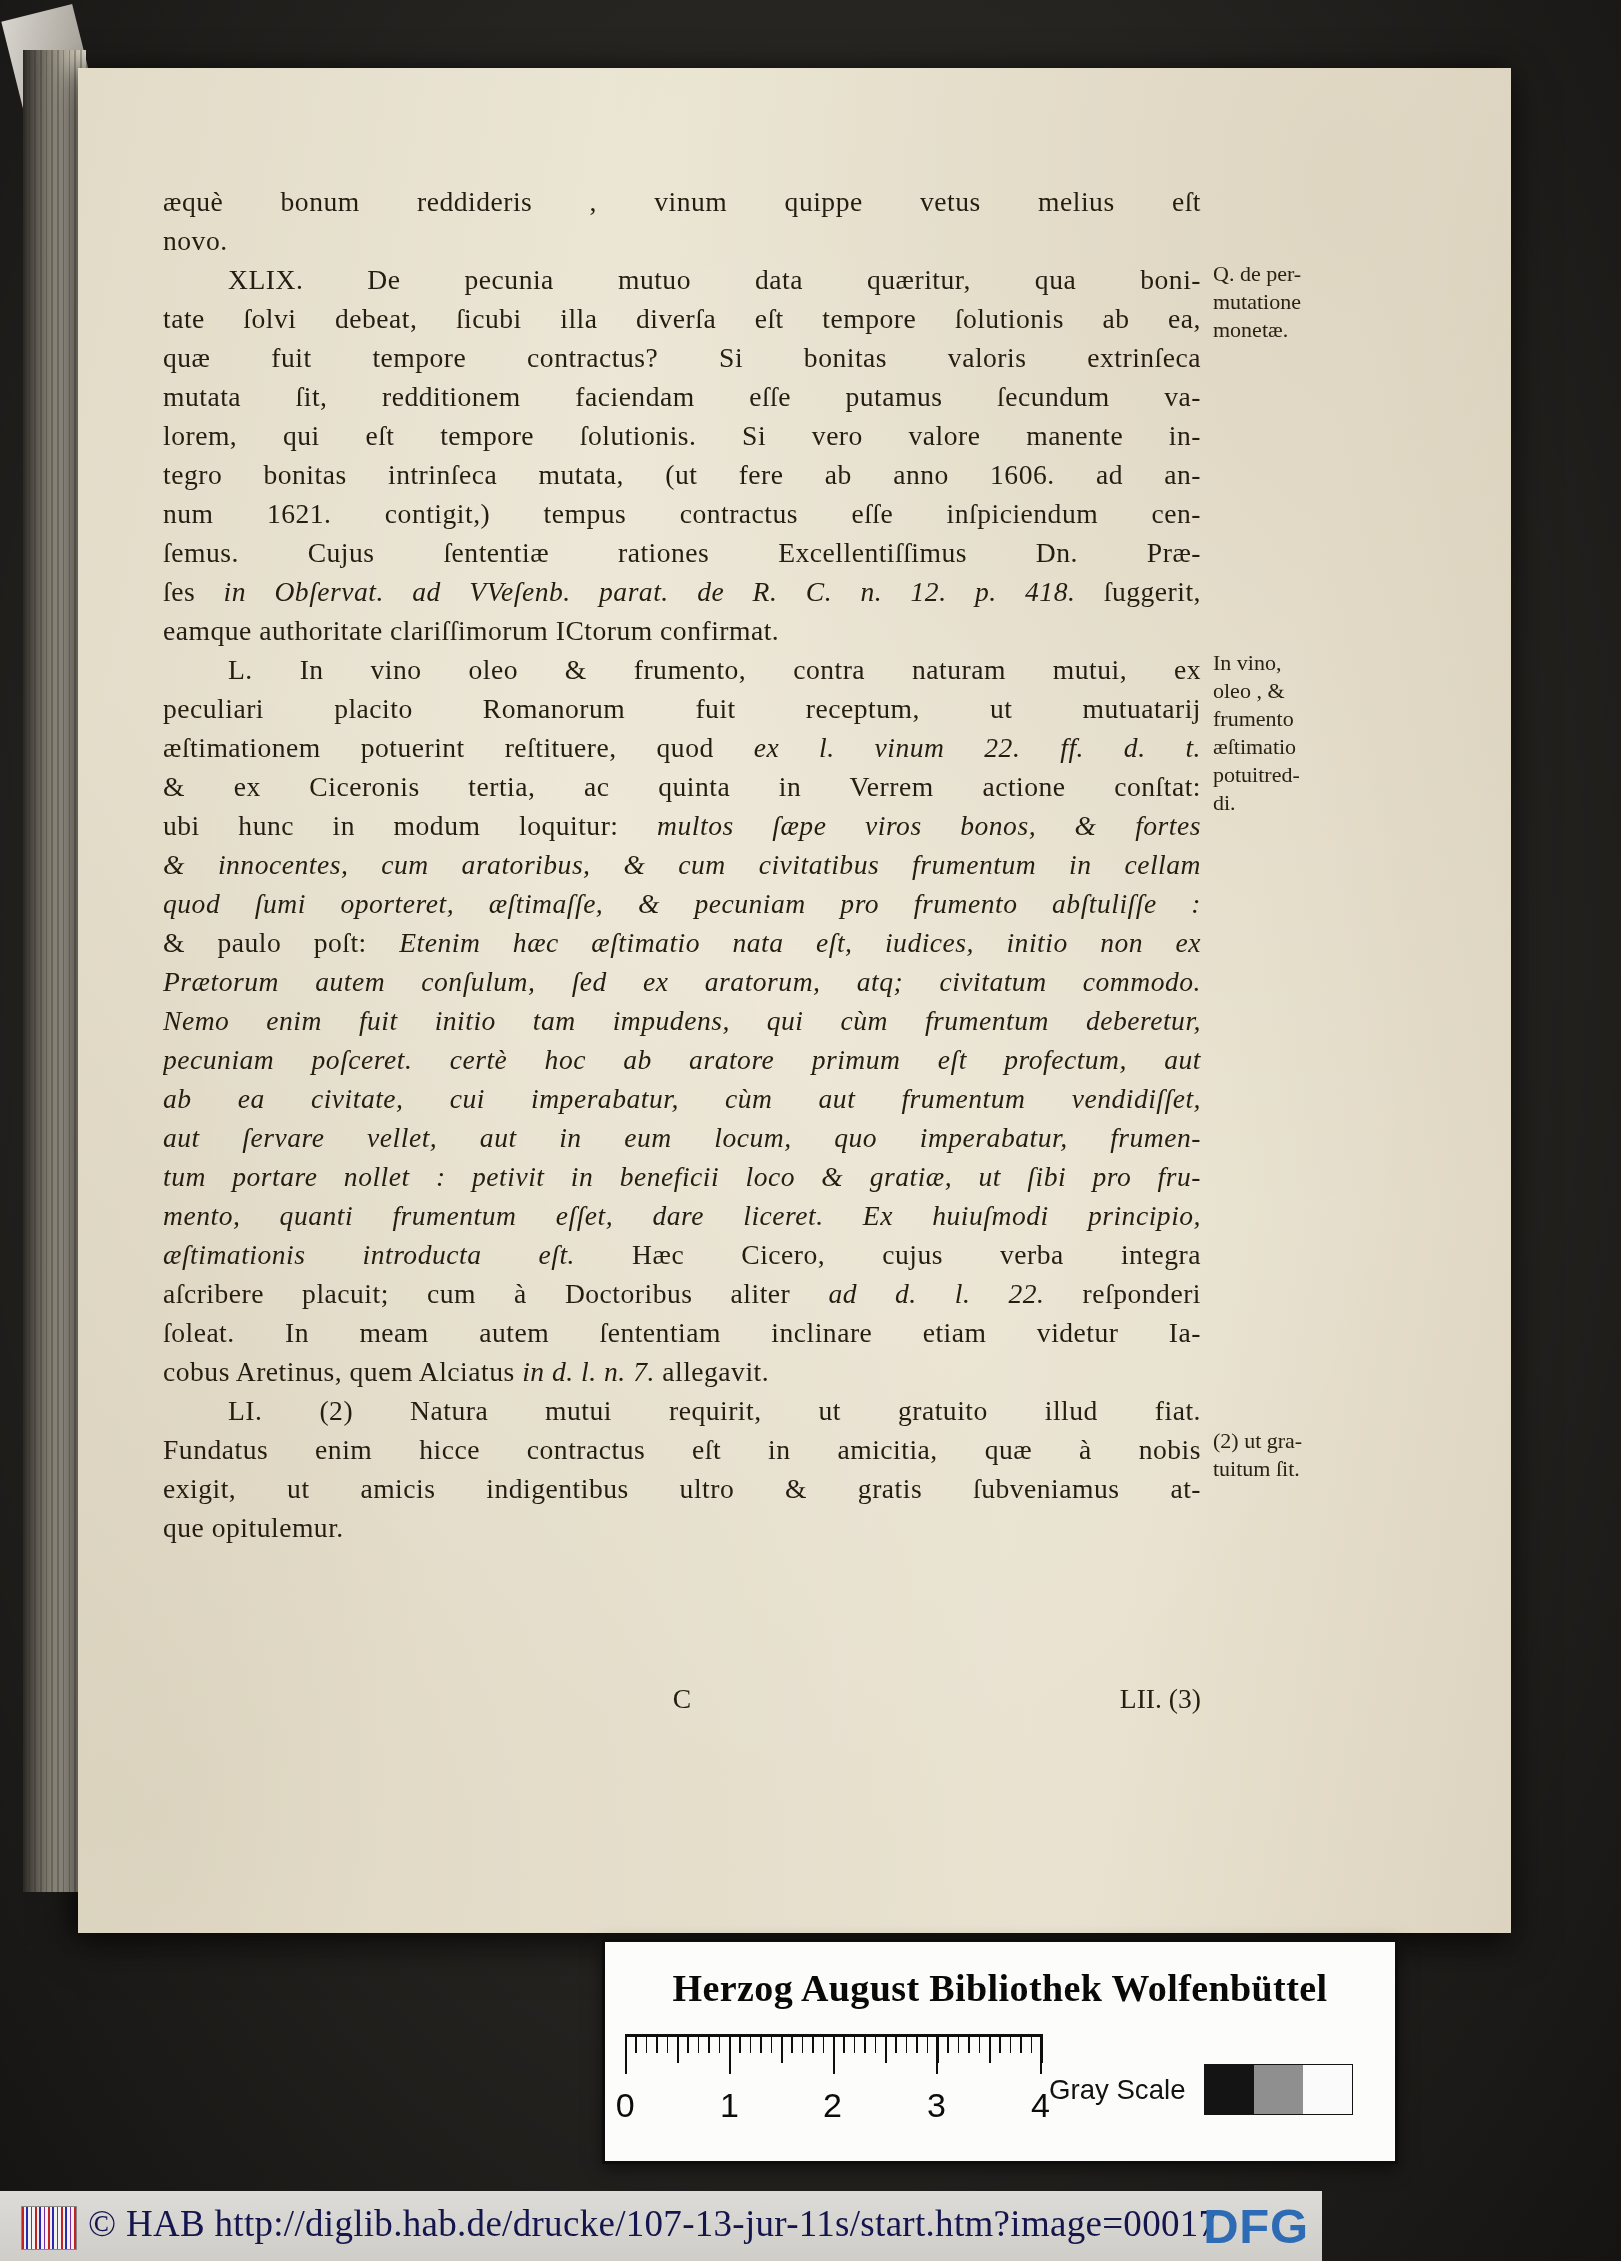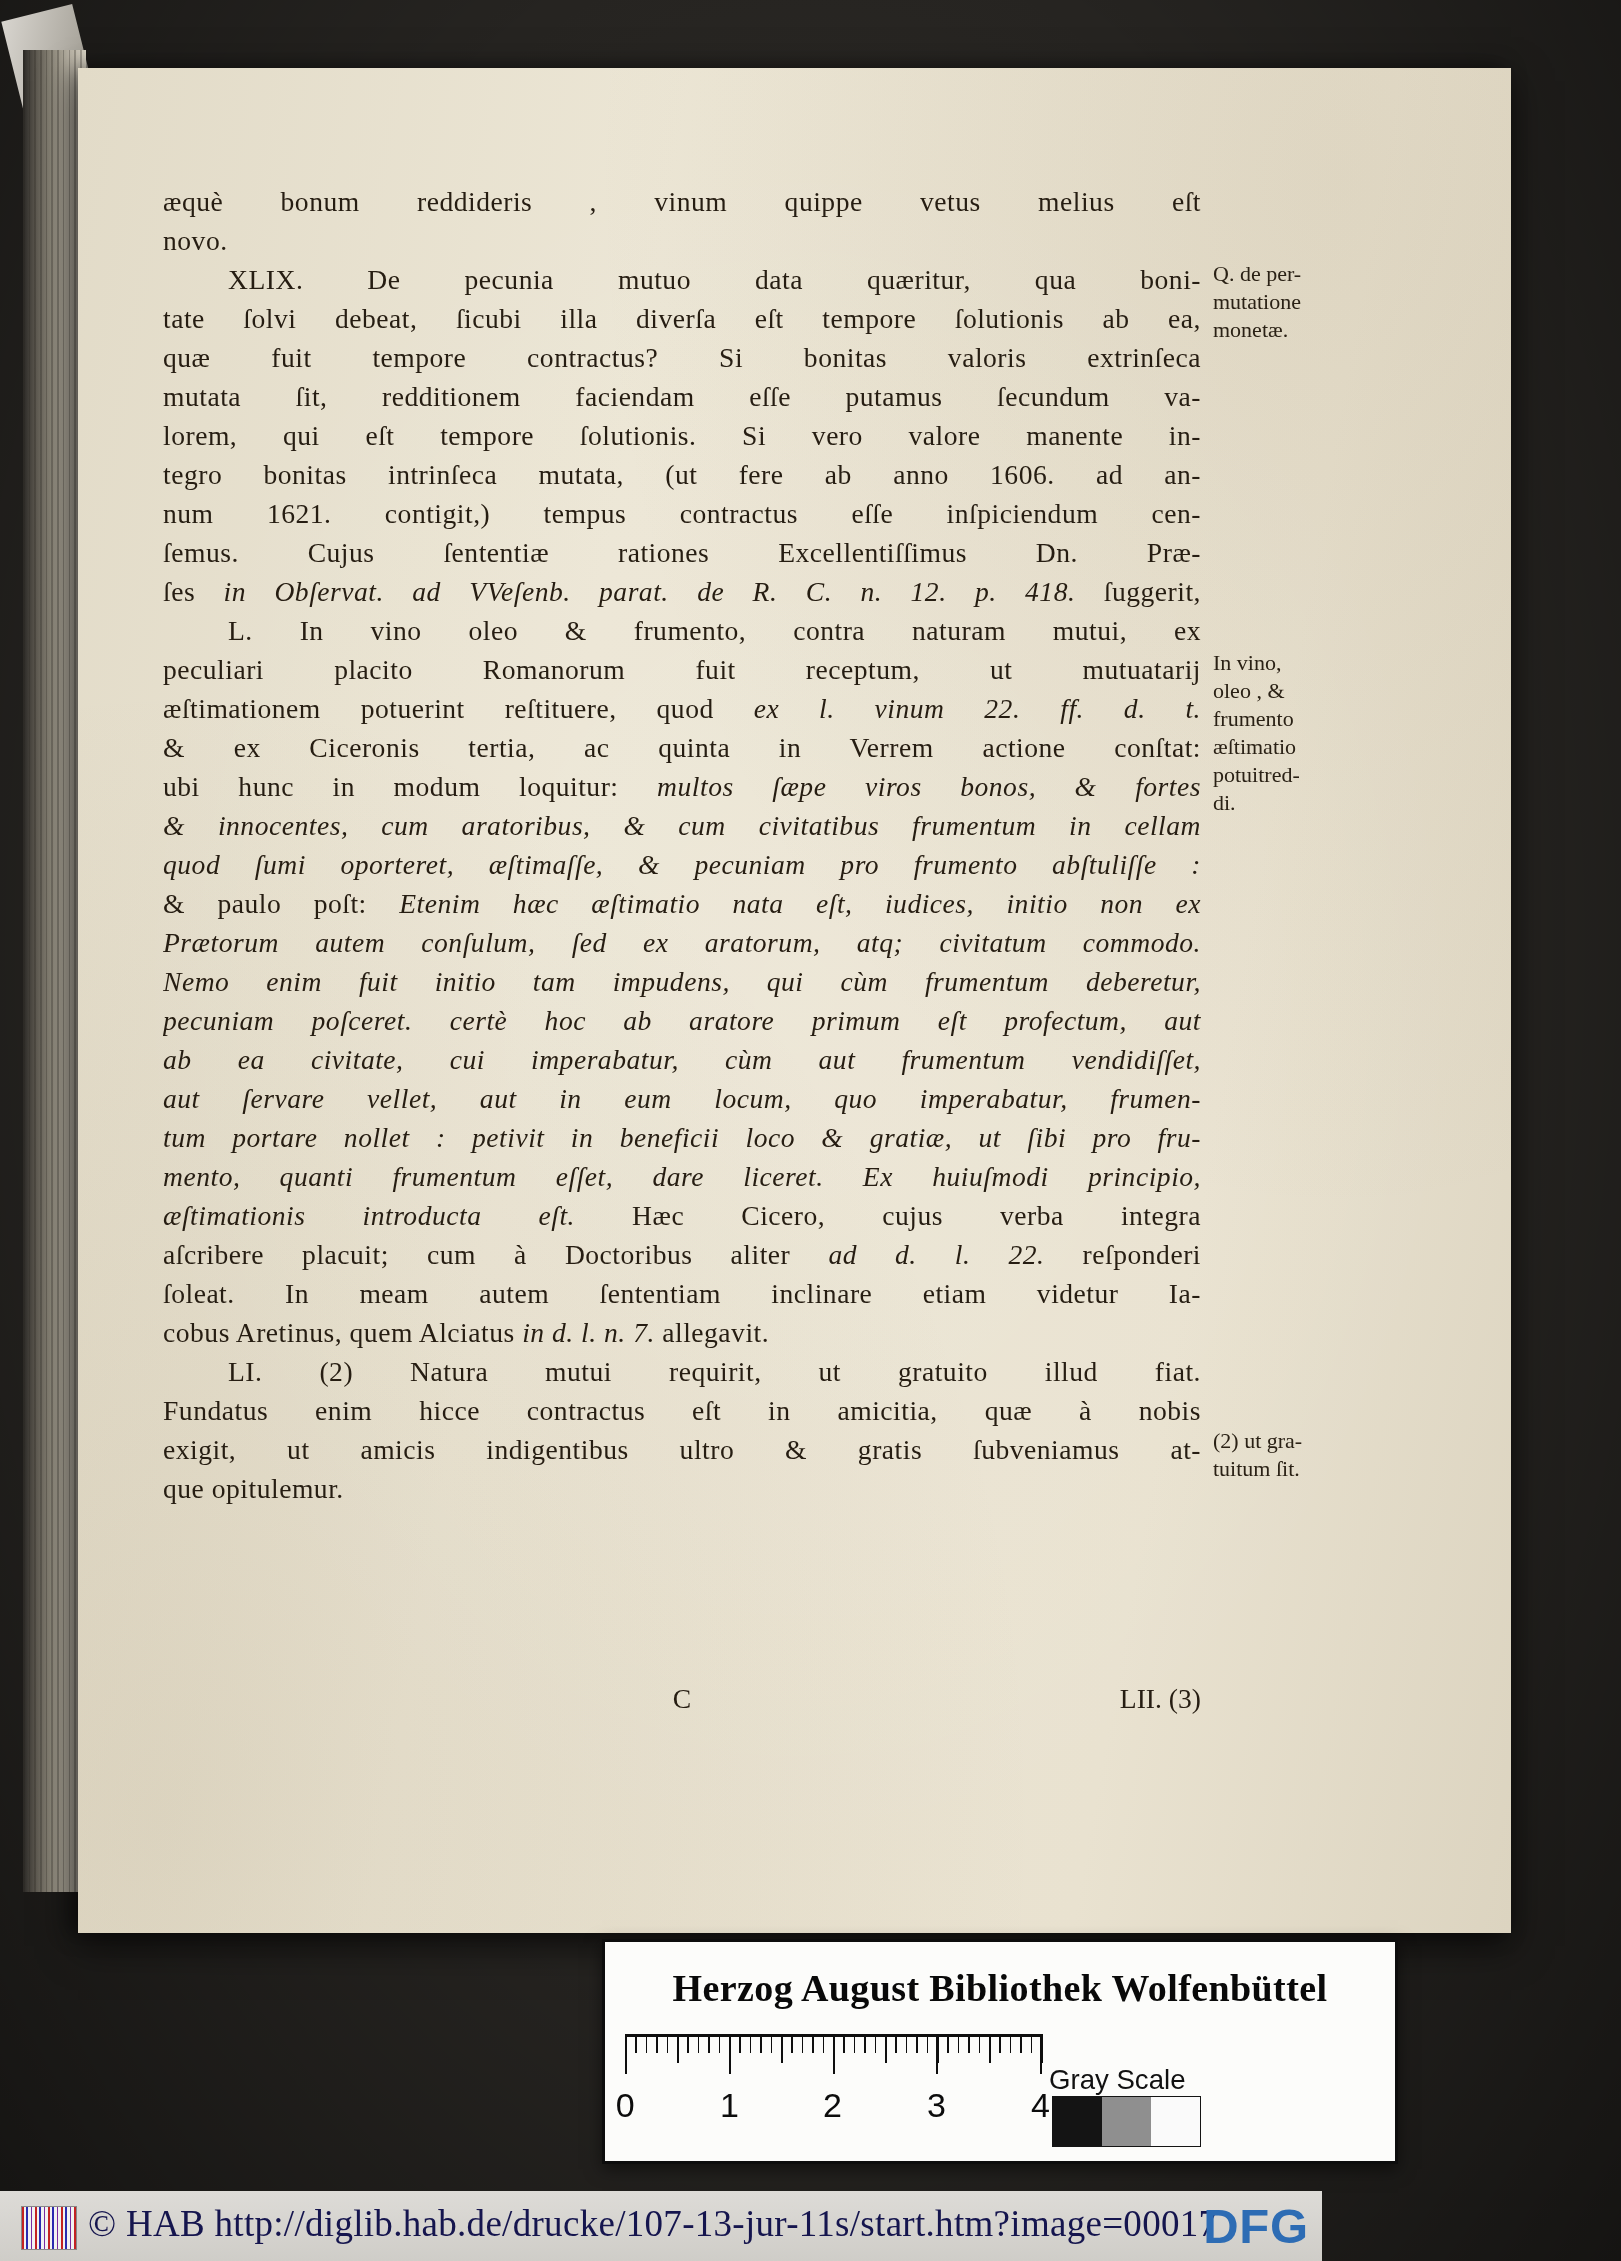--- a/index.html
+++ b/index.html
@@ -71,21 +71,21 @@
     font-size:38px;color:#090909;letter-spacing:0.4px;
   }
   .ruler{position:absolute;left:19.5px;top:92px;width:418px;border-top:3.2px solid #0e0e0e;height:97px;}
   .ruler .minor{position:absolute;left:0;top:0;width:418px;height:16px;
     background:repeating-linear-gradient(to right,#0e0e0e 0 1.6px,transparent 1.6px 10.4px);}
   .ruler .half{position:absolute;left:0;top:0;width:418px;height:26px;
     background:repeating-linear-gradient(to right,#0e0e0e 0 1.6px,transparent 1.6px 52px);}
   .majortick{position:absolute;top:0;width:2.4px;height:37px;background:#0e0e0e;}
   .rnum{position:absolute;top:49px;transform:translateX(-50%);
     font-family:"Liberation Sans", sans-serif;font-size:34px;color:#0c0c0c;}
-  .grayscale-wrap{position:absolute;left:444px;top:122px;display:flex;align-items:center;flex-direction:column;}
+  .grayscale-wrap{position:absolute;left:444px;top:122px;display:flex;align-items:center;}
   .grayscale-text{font-family:"Liberation Sans", sans-serif;font-size:27.6px;color:#111;margin-right:18px;}
   .patches{display:flex;border:1.6px solid #141414;}
   .patch{width:49px;height:49px;}
   
   .footer{
     position:absolute;left:0;bottom:0;width:1322px;height:70px;
     background:linear-gradient(#dddbd7,#cfcdc8);
   }
   .barcode{
     position:absolute;left:21px;top:14.6px;width:54px;height:42px;
@@ -117,20 +117,21 @@
       <div class="line lastline"><span class="rm">novo.</span></div>
       <div class="line indent"><span class="rm">XLIX.   De pecunia mutuo data quæritur, qua boni-</span></div>
       <div class="line"><span class="rm">tate ſolvi debeat, ſicubi illa diverſa eſt tempore ſolutionis ab ea,</span></div>
       <div class="line"><span class="rm">quæ fuit tempore contractus?   Si bonitas valoris extrinſeca</span></div>
       <div class="line"><span class="rm">mutata ſit, redditionem faciendam eſſe putamus ſecundum va-</span></div>
       <div class="line"><span class="rm">lorem, qui eſt tempore ſolutionis.   Si vero valore manente in-</span></div>
       <div class="line"><span class="rm">tegro bonitas intrinſeca mutata, (ut fere ab anno 1606. ad an-</span></div>
       <div class="line"><span class="rm">num 1621. contigit,) tempus contractus eſſe inſpiciendum cen-</span></div>
       <div class="line"><span class="rm">ſemus.  Cujus  ſententiæ  rationes  Excellentiſſimus  Dn. Præ-</span></div>
       <div class="line"><span class="rm">ſes </span><span class="it">in Obſervat. ad VVeſenb. parat. de R. C. n. 12. p. 418.</span><span class="rm"> ſuggerit,</span></div>
+      <div class="line lastline"><span class="rm">eamque authoritate clariſſimorum ICtorum confirmat.</span></div>
       <div class="line indent"><span class="rm">L.    In vino oleo &amp; frumento, contra naturam mutui, ex</span></div>
       <div class="line"><span class="rm">peculiari placito Romanorum fuit receptum, ut mutuatarij</span></div>
       <div class="line"><span class="rm">æſtimationem potuerint reſtituere, quod </span><span class="it">ex l. vinum 22. ff. d. t.</span></div>
       <div class="line"><span class="rm">&amp; ex Ciceronis tertia, ac quinta in Verrem actione conſtat:</span></div>
       <div class="line"><span class="rm">ubi hunc in modum loquitur:  </span><span class="it">multos ſæpe viros bonos, &amp; fortes</span></div>
       <div class="line"><span class="it">&amp; innocentes, cum aratoribus, &amp; cum civitatibus frumentum in cellam</span></div>
       <div class="line"><span class="it">quod ſumi oporteret, æſtimaſſe, &amp; pecuniam pro frumento abſtuliſſe :</span></div>
       <div class="line"><span class="rm">&amp; paulo poſt: </span><span class="it">Etenim hæc æſtimatio nata eſt, iudices, initio non ex</span></div>
       <div class="line"><span class="it">Prætorum autem conſulum, ſed ex aratorum, atq; civitatum commodo.</span></div>
       <div class="line"><span class="it">Nemo enim fuit initio tam impudens, qui cùm frumentum deberetur,</span></div>

